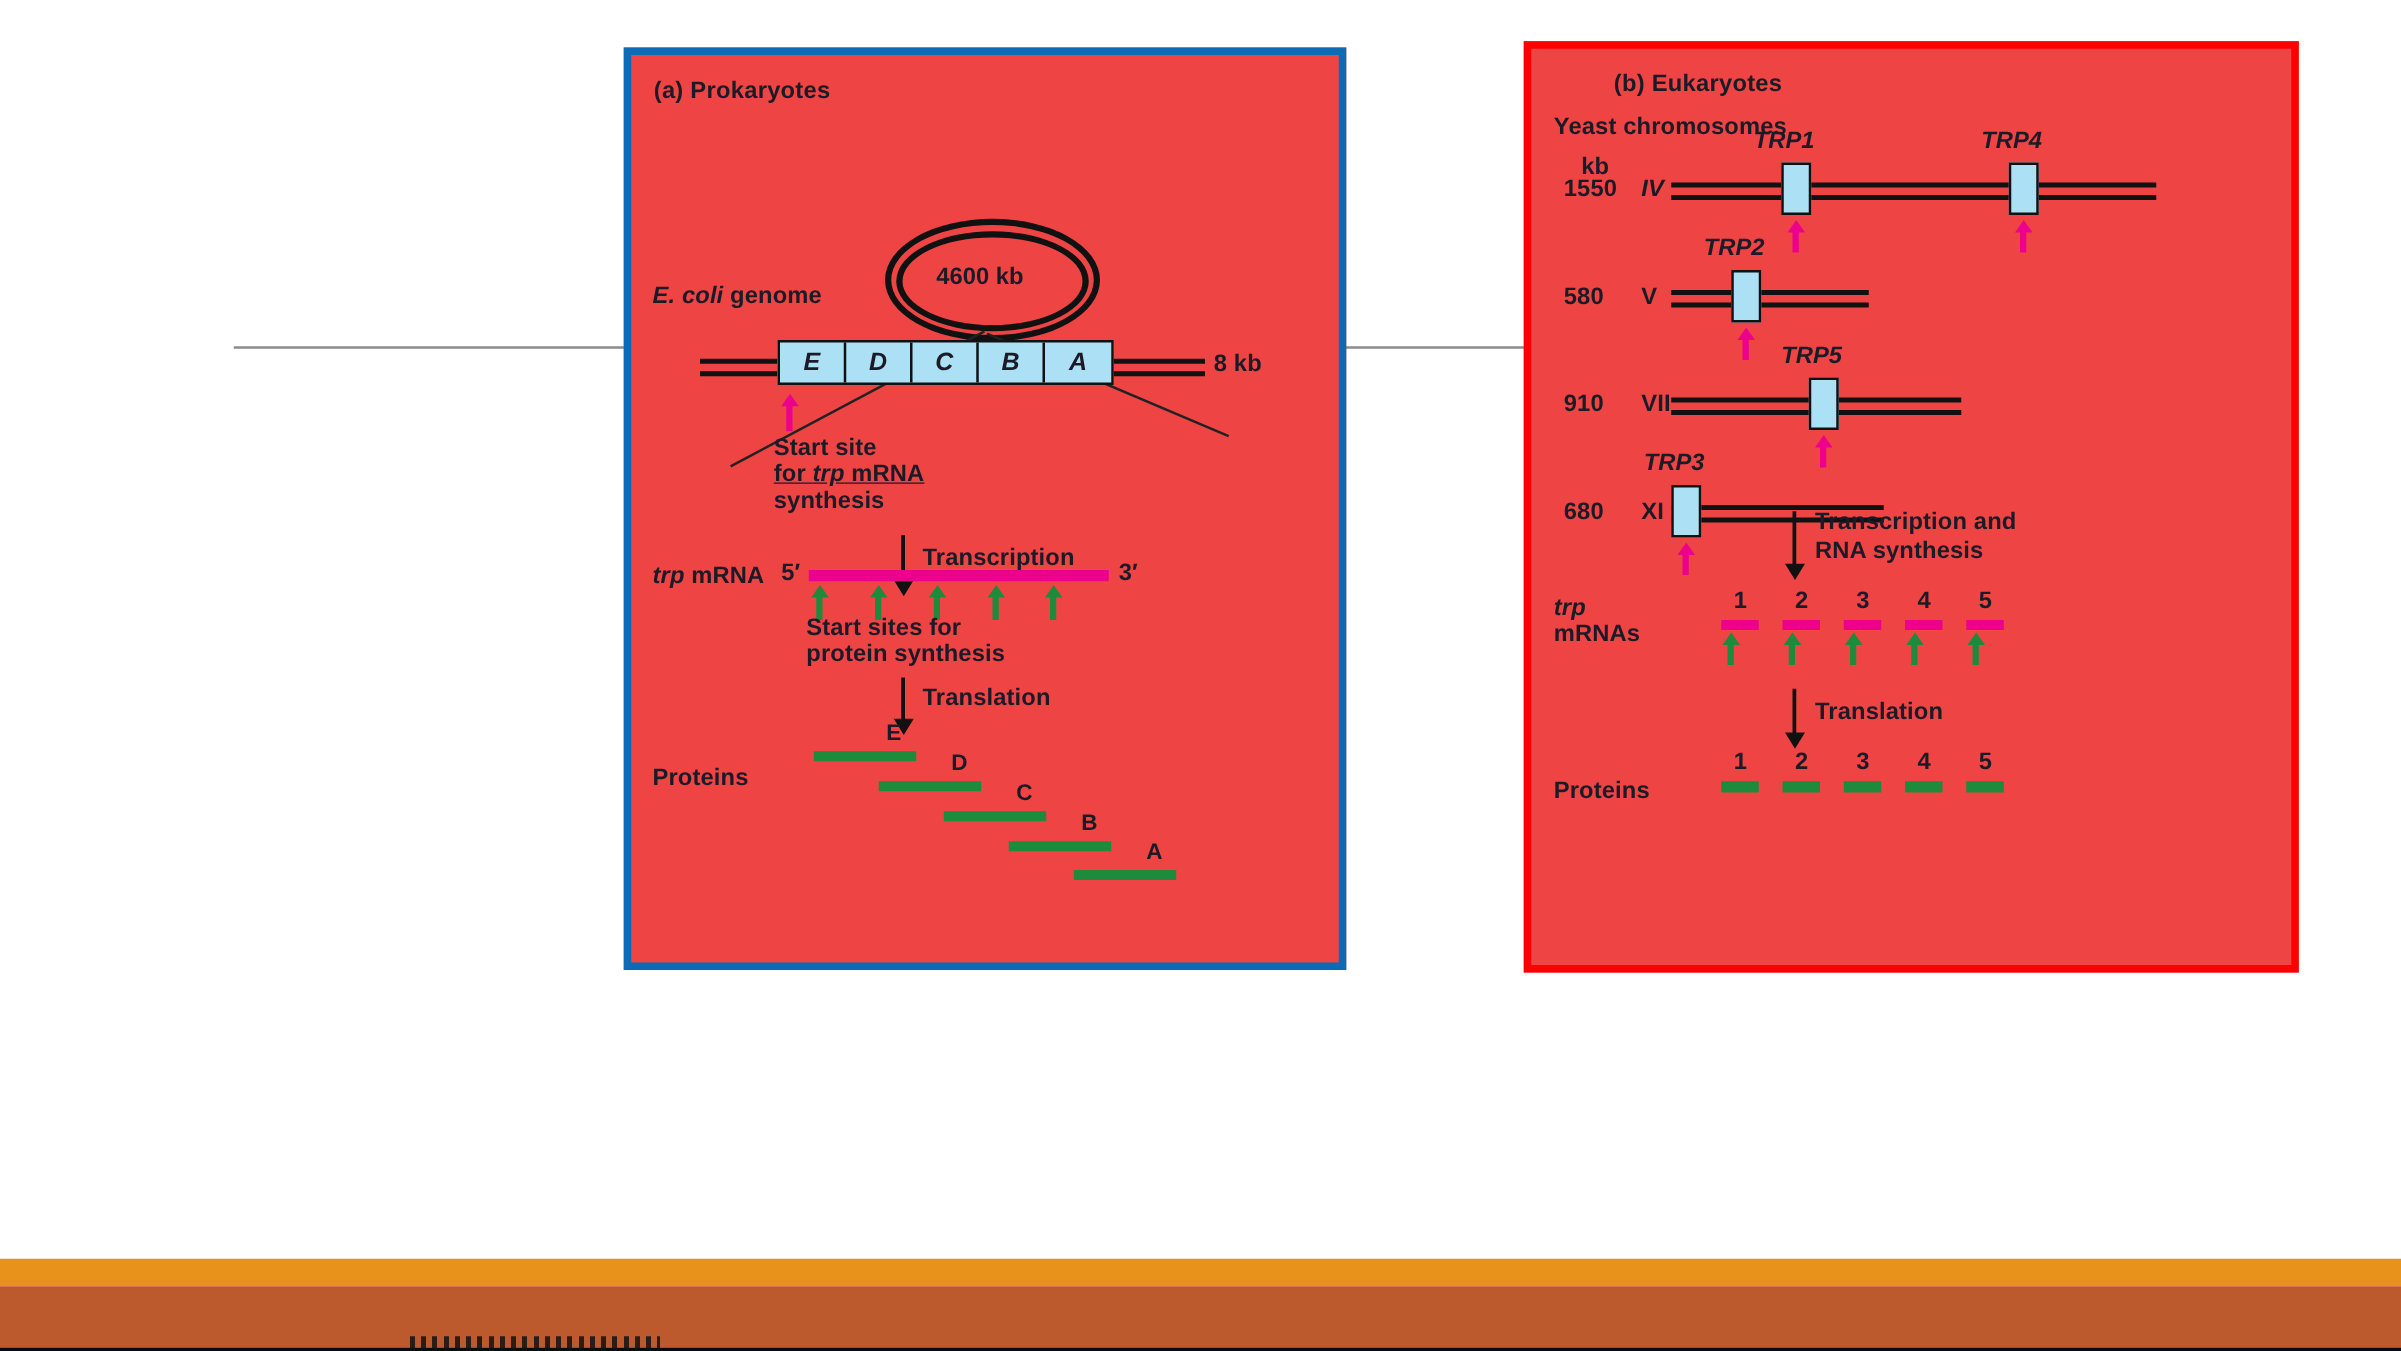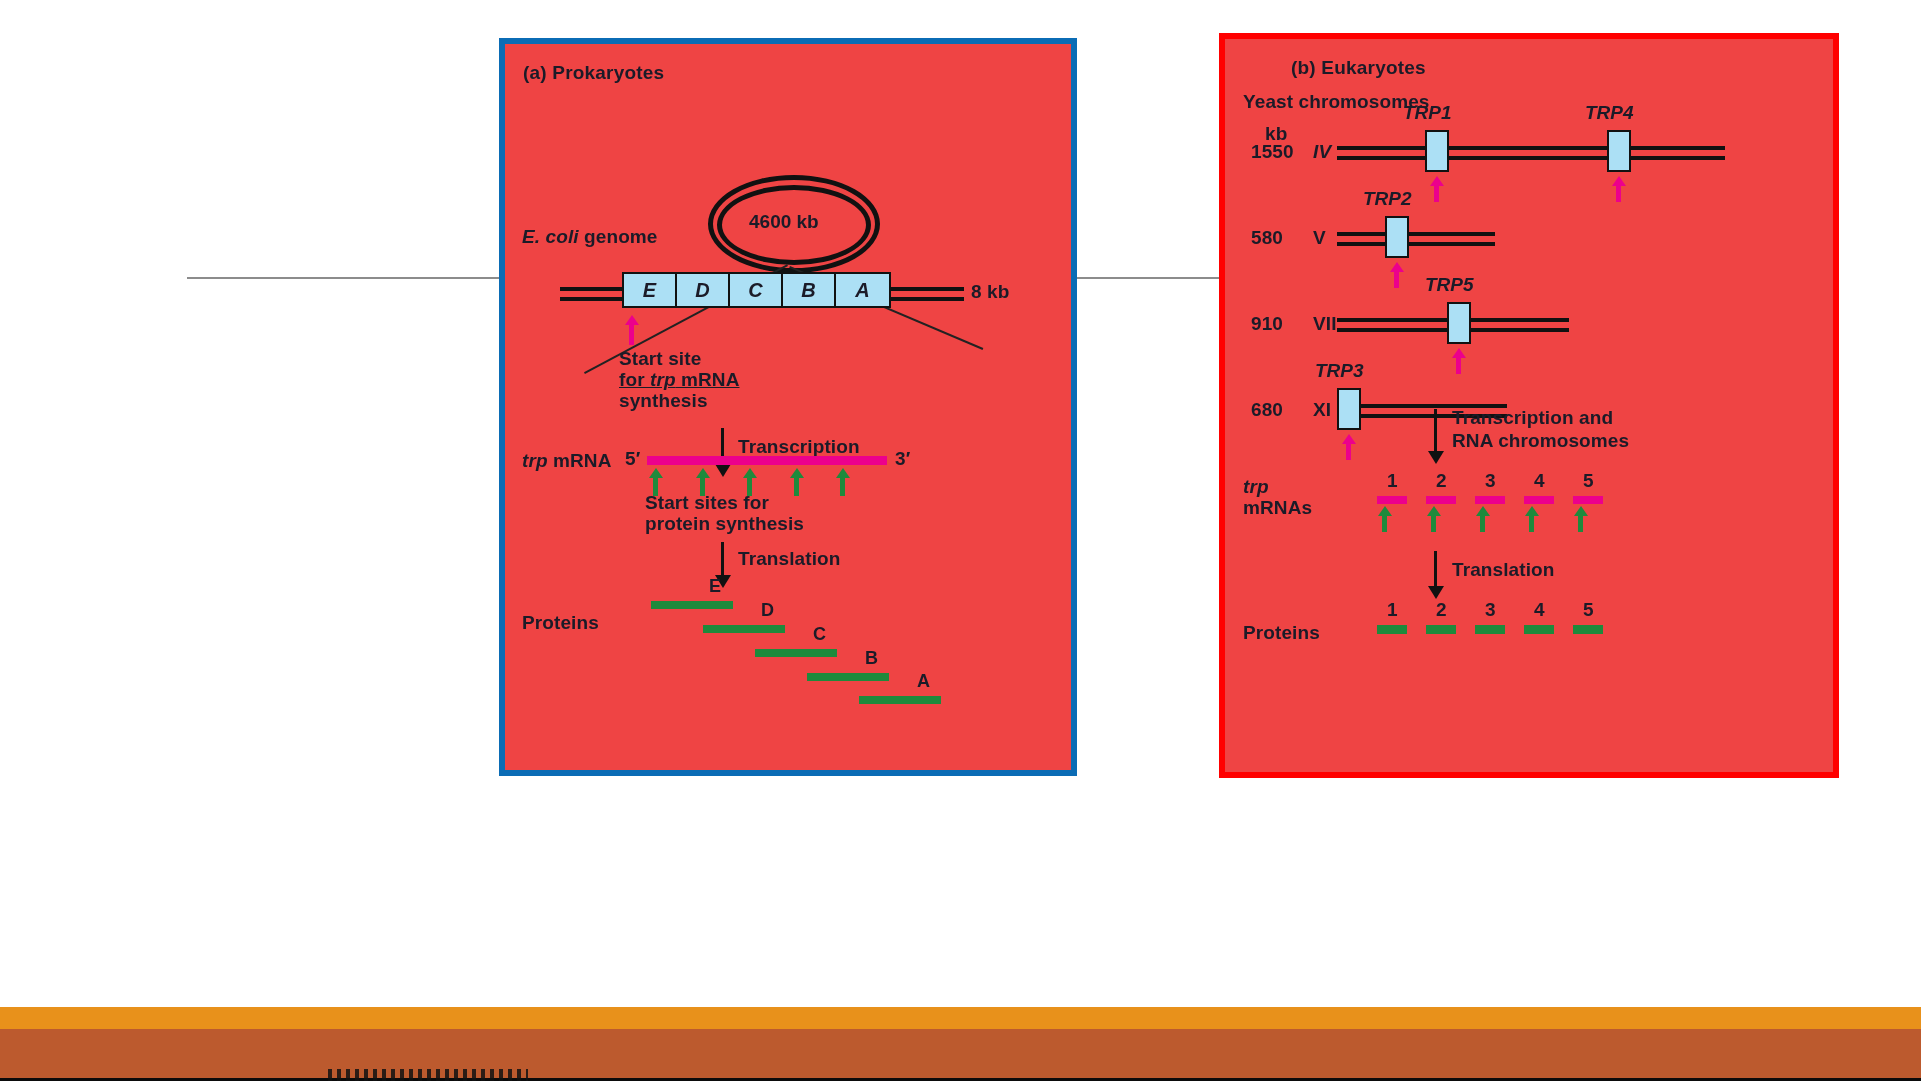--- a/index.html
+++ b/index.html
@@ -252,21 +252,21 @@
         <div class="head"></div>
         <div class="shaft" style="height:19px;"></div>
       </div>
     </div>
 
   <div class="arrow-down" style="left:203px;top:370px;width:16px;height:56px;">
     <div class="shaft" style="height:43px;"></div>
     <div class="head" style="top:42px;"></div>
   </div>
   <div class="lbl" style="left:227px;top:368px;">Transcription and</div>
-  <div class="lbl" style="left:227px;top:391px;">RNA chromosomes</div>
+  <div class="lbl" style="left:227px;top:391px;">RNA synthesis</div>
 
   <div class="lbl ital" style="left:18px;top:437px;">trp</div>
   <div class="lbl" style="left:18px;top:458px;">mRNAs</div>
   <div id="mrna-group-b">
       <div class="lbl" style="left: 162px; top: 431px;">1</div>
       <div class="mrna" style="left: 152px; top: 457px; width: 30px; height: 8px;"></div>
       <div class="arrow-grn" style="left: 153px; top: 467px; width: 14px; height: 26px;">
         <div class="head"></div>
         <div class="shaft" style="height:19px;"></div>
       </div>

